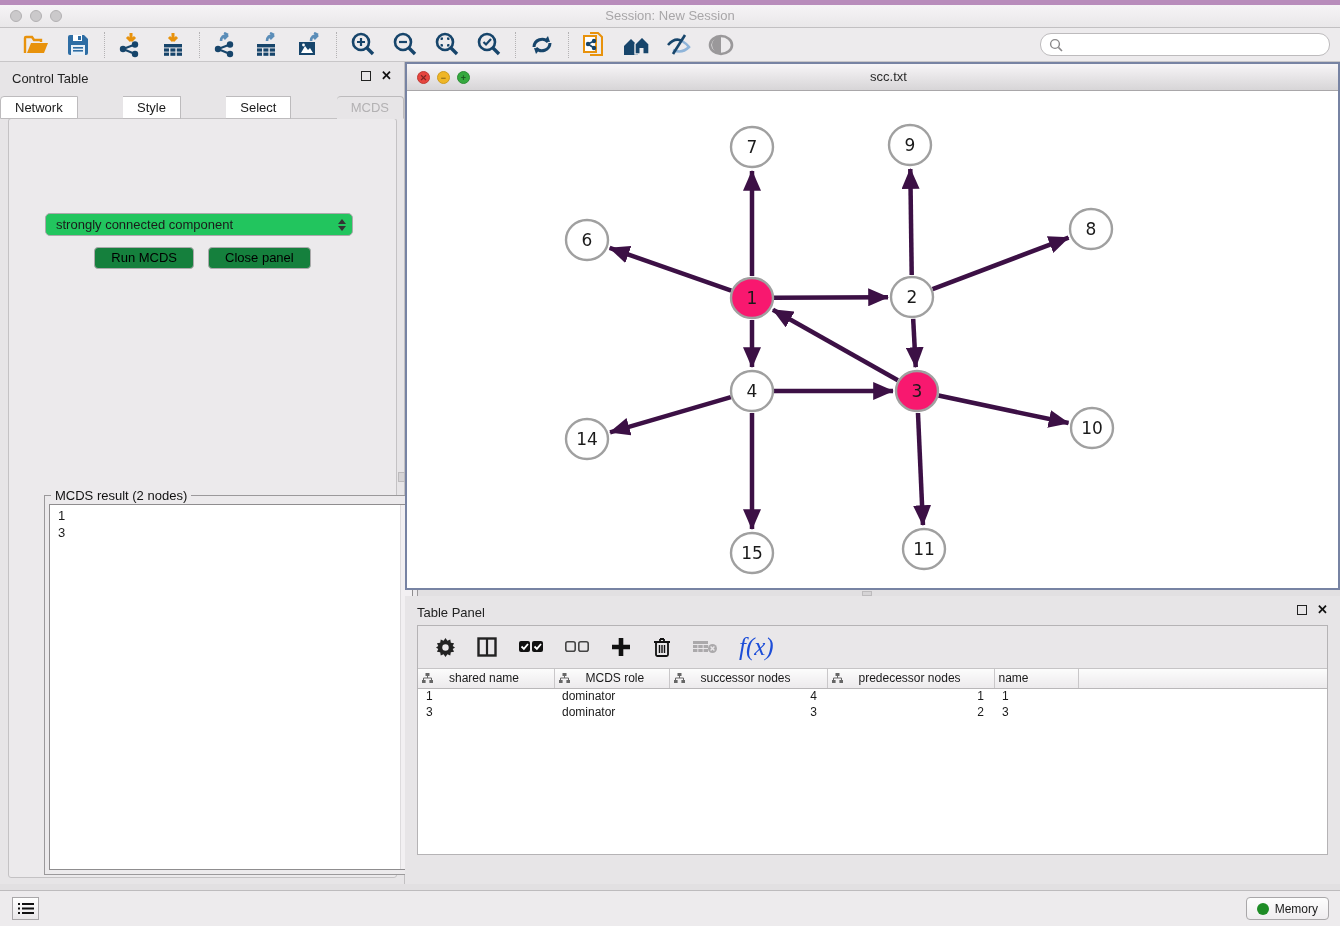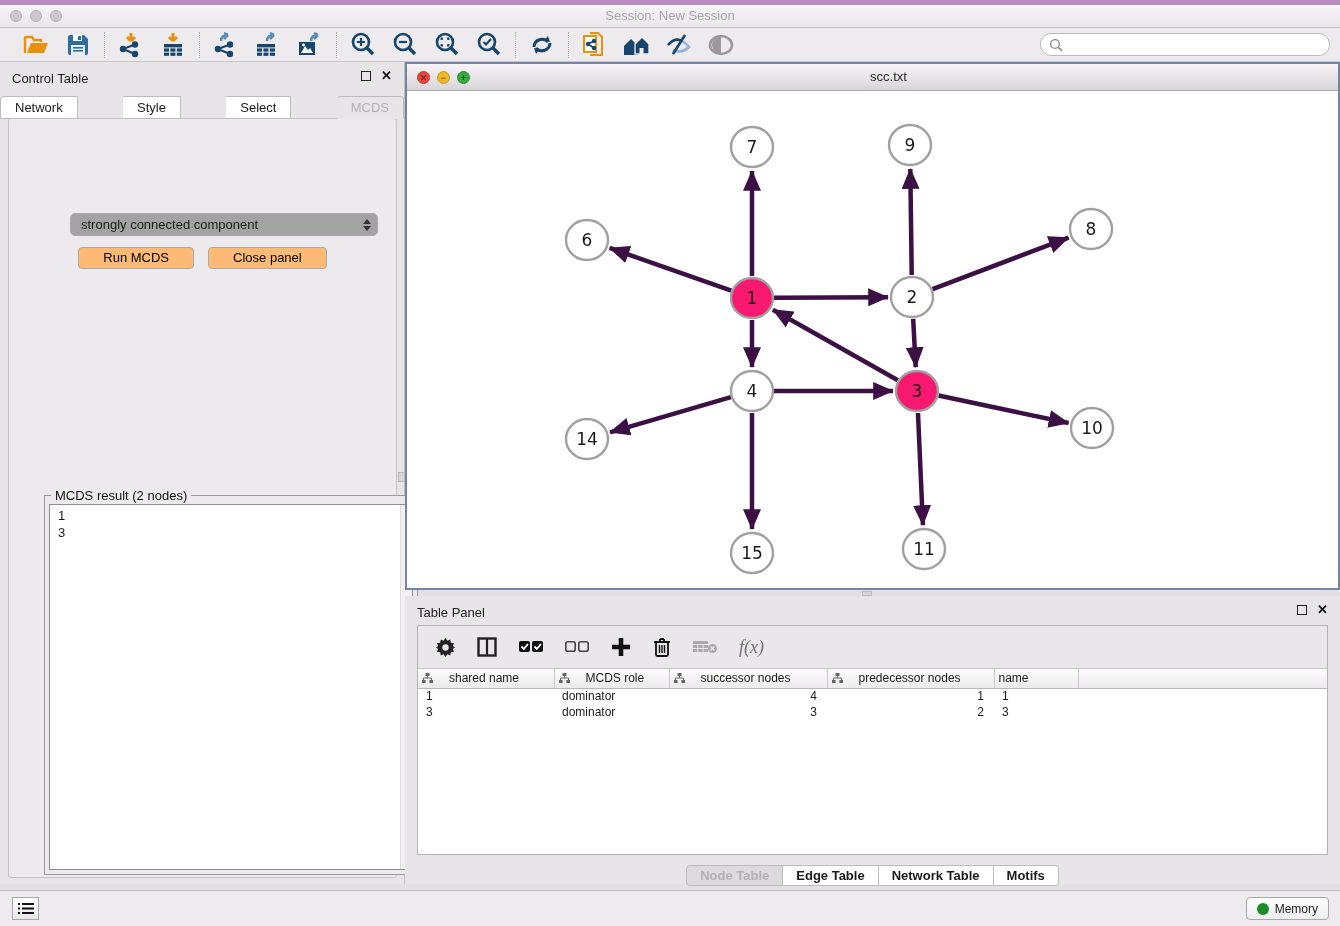--- a/index.html
+++ b/index.html
@@ -57,31 +57,31 @@
   .tab:first-child { border-left:1px solid #BDBBBD; border-top-left-radius:4px; }
   .tab:last-child { border-top-right-radius:4px; border-bottom-right-radius:0; }
   .tab.active { background:#E7E5E7; color:#B3B1B3; border-bottom-color:#E7E5E7; border-radius:4px 4px 0 0; }
   .cp-content {
     position:absolute; left:8px; top:56px; width:389px; height:760px;
     background:#ECEAEC; border:1px solid #C4C2C4; border-radius:3px;
   }
   .opt-label { position:absolute; left:0; top:72px; width:100%; text-align:center; font-size:13px; }
   .combo {
     position:absolute; left:36px; top:94px; width:308px; height:23px;
-    background:#a3a3a3; border:1px solid #ABA9AB; border-radius:5px;
-    display:flex; align-items:center; padding:0 6px 0 10px; font-size:13px;margin-left:25px;
+    background:#22c55e; border:1px solid #ABA9AB; border-radius:5px;
+    display:flex; align-items:center; padding:0 6px 0 10px; font-size:13px;
   }
   .combo .combo-value { flex:1; }
   .stepper { display:flex; flex-direction:column; gap:2px; align-items:center; }
   .stepper i { width:0; height:0; border-left:4px solid transparent; border-right:4px solid transparent; display:block; }
   .stepper .up { border-bottom:5px solid #333; }
   .stepper .dn { border-top:5px solid #333; }
   .cp-buttons { position:absolute; left:0; top:128px; width:100%; display:flex; justify-content:center; gap:14px; }
   .btn {
-    height:22px; padding:0 24px; background:#fdba74; border:1px solid #ABA9AB;
+    height:22px; padding:0 16px; background:#15803d; border:1px solid #ABA9AB;
     border-radius:4px; font-size:13px; line-height:20px;
   }
   .result-box {
     position:absolute; left:4px; top:376px; width:374px; height:380px;
     border:1px solid #9B999B; background:#ECEAEC;margin-left:31px;
   }
   .result-legend {
     position:absolute; left:6px; top:-8px; background:#ECEAEC; padding:0 4px; font-size:13px; color:#111;
   }
   .result-inner {
@@ -114,21 +114,21 @@
   }
   .tp-box {
     position:absolute; left:12px; top:29px; width:911px; height:230px;
     border:1px solid #B5B3B5; background:#fff;
   }
   .tp-toolbar {
     height:43px; background:#E9E7E9; border-bottom:1px solid #C6C4C6;
     display:flex; align-items:center; gap:22px; padding:0 18px;
   }
   .tp-toolbar .ticon { display:flex; align-items:center; justify-content:center; }
-  .fx-glyph { font-family:"Liberation Serif", serif; font-style:italic; font-size:18px; color:#737373; }
+  .fx-glyph { font-family:"Liberation Serif", serif; font-style:italic; font-size:25px; color:#1d4ed8; }
   .tbl { width:100%; border-collapse:collapse; table-layout:fixed; }
   .tbl th {
     height:19px; background:linear-gradient(#FCFCFC,#ECEAEC);
     border-right:1px solid #C9C7C9; border-bottom:1px solid #B9B7B9;
     font-size:12px; font-weight:normal; text-align:left; padding:0 4px; white-space:nowrap; overflow:hidden;
   }
   .tbl th .hwrap { display:flex; align-items:center; gap:16px; }
   .tbl th.center .hwrap { }
   .tbl td { font-size:12px; height:16px; padding:0 8px; white-space:nowrap; }
   .tbl td.r { text-align:right; padding-right:10px; }
@@ -578,26 +578,20 @@
           <td>3</td>
           <td>dominator</td>
           <td class="r">3</td>
           <td class="r">2</td>
           <td>3</td>
             <td></td>
         </tr>
       </tbody>
     </table>
   </div>
-  <div class="tp-tabs">
-    <div class="tp-tab active">Node Table</div>
-    <div class="tp-tab">Edge Table</div>
-    <div class="tp-tab">Network Table</div>
-    <div class="tp-tab">Motifs</div>
-  </div>
 </div>
 
 <div class="status-bar">
   <div class="list-btn">
     <svg width="16" height="13" viewBox="0 0 16 13">
         <g stroke="#111" stroke-width="2">
           <path d="M0 2 h2 M4 2 h12 M0 6.5 h2 M4 6.5 h12 M0 11 h2 M4 11 h12"></path>
         </g>
       </svg>
   </div>

